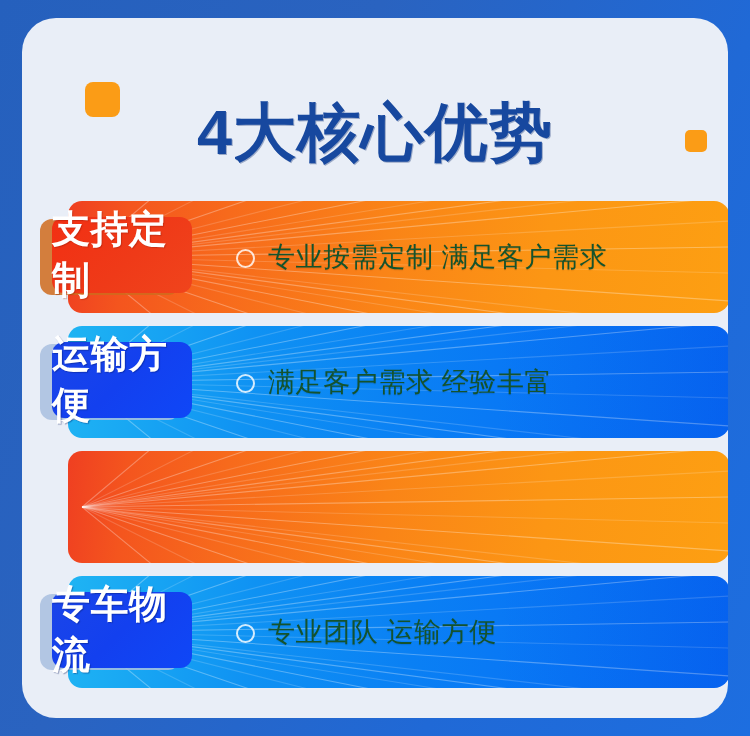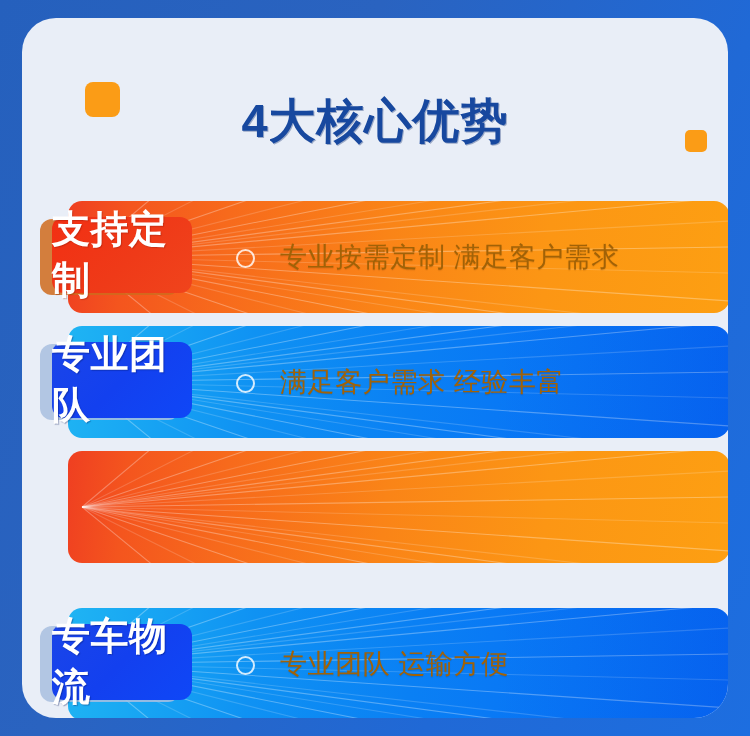--- a/index.html
+++ b/index.html
@@ -39,39 +39,39 @@
   }
   .deco-sq.left  { left: 63px;  top: 64px;  width: 35px; height: 35px; border-radius: 8px; }
   .deco-sq.right { left: 663px; top: 112px; width: 22px; height: 22px; border-radius: 5px; }
 
   
   #title {
     position: absolute;
     left: 0; right: 0;
     top: 72px;
     text-align: center;
-    font-size: 47px;
+    font-size: 63px;
     font-weight: bold;
     letter-spacing: 1px;
     color: #17489f;
     text-shadow: 1px 1px 0 rgba(10,40,110,.35);
     font-family: "Liberation Sans", "DejaVu Sans", sans-serif;
   }
 
   
   .row {
     position: absolute;
     left: 46px;
     width: 662px;
     height: 112px;
   }
   .row.r1 { top: 183px; }
   .row.r2 { top: 308px; }
   .row.r3 { top: 433px; }
-  .row.r4 { top: 590px; }
+  .row.r4 { top: 558px; }
 
   
   .bar {
     position: absolute;
     left: 0; top: 0;
     width: 100%;
     height: 100%;
     border-radius: 14px 16px 16px 14px;
     overflow: hidden;
   }
@@ -151,27 +151,26 @@
   .ring {
     width: 19px;
     height: 19px;
     border: 2.4px solid rgba(255,255,255,.82);
     border-radius: 50%;
     flex: 0 0 auto;
     position: relative;
     top: 1px;
   }
   .desc-text {
-    color: #a16207;
+    color: #14532d;
     font-size: 27px;
     font-weight: normal;
     letter-spacing: .6px;
     white-space: nowrap;
     text-shadow: 0 1px 1px rgba(80,30,0,.16);
-    margin-left: 12px;
   }
   .row.r2 .desc-text, .row.r4 .desc-text { text-shadow: 0 1px 1px rgba(0,30,90,.16); }
 </style>
 </head>
 <body>
 
 <div id="stage">
 
   <div id="card">
 
@@ -238,21 +237,21 @@
           <line x1="14" y1="56" x2="338" y2="120"></line>
           <line x1="14" y1="56" x2="268" y2="120" class="dim"></line>
           <line x1="14" y1="56" x2="202" y2="120"></line>
           <line x1="14" y1="56" x2="142" y2="120" class="dim"></line>
           <line x1="14" y1="56" x2="92" y2="120"></line>
         </svg>
         <div class="sheen"></div>
       </div>
       <div class="badge-wrap">
         <div class="badge-shadow cool"></div>
-        <div class="badge cool">专业团队</div>
+        <div class="badge cool">运输方便</div>
       </div>
       <div class="desc">
         <span class="ring"></span>
         <span class="desc-text">满足客户需求 经验丰富</span>
       </div>
     </div>
 
     <div class="row r3">
       <div class="bar warm">
         <svg class="fan" viewBox="0 0 662 112" preserveAspectRatio="none">

